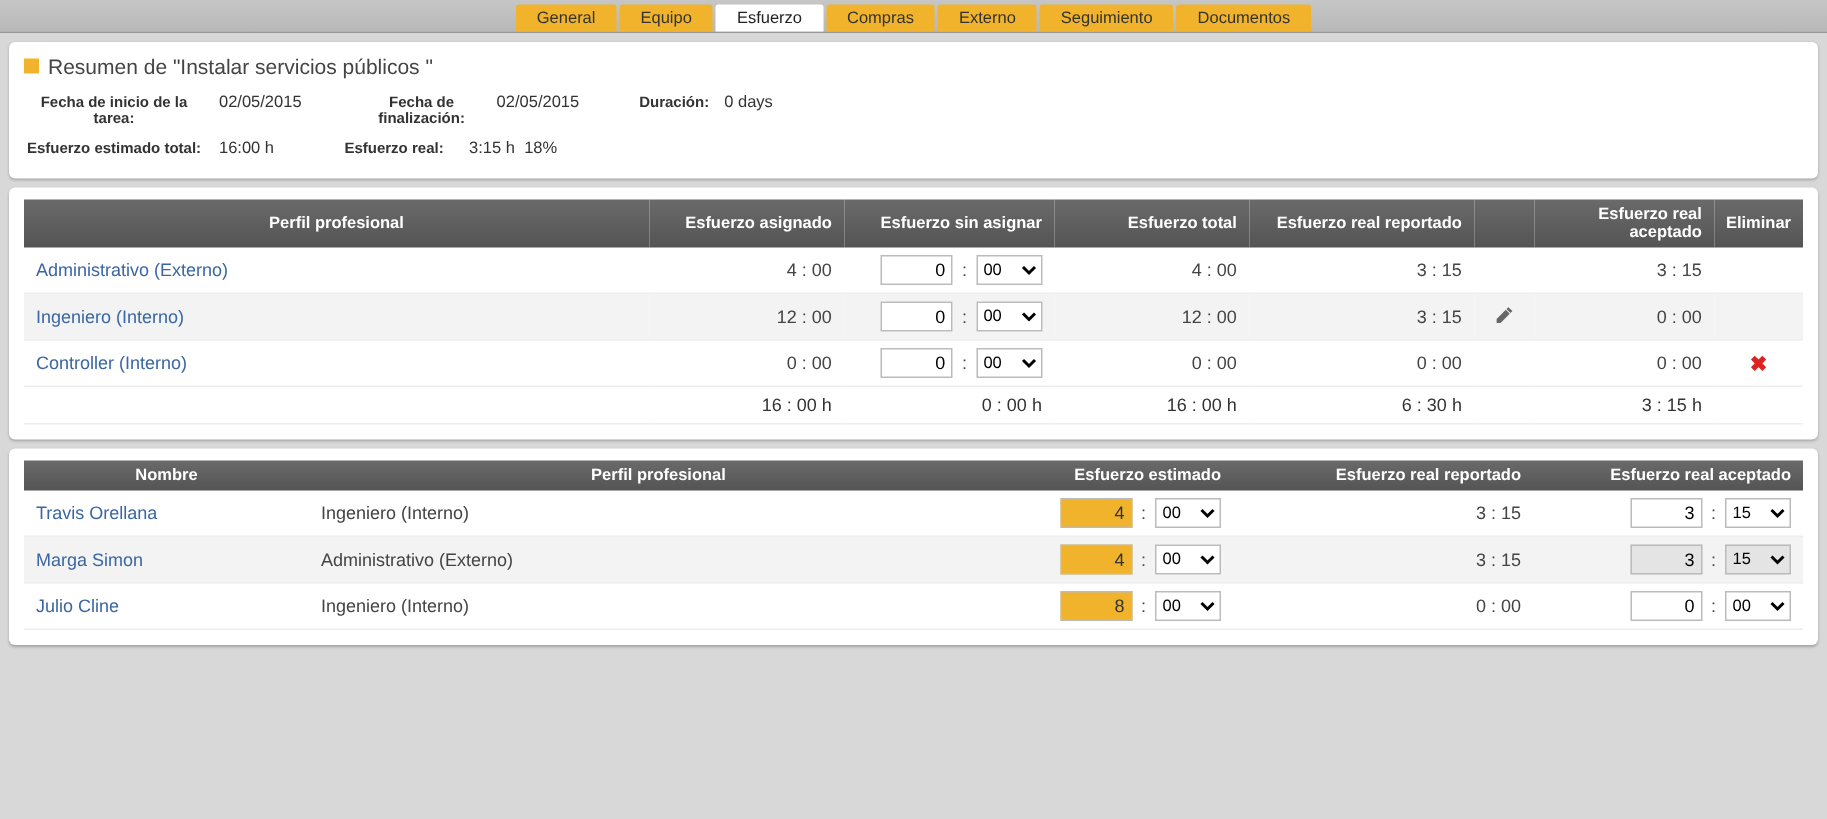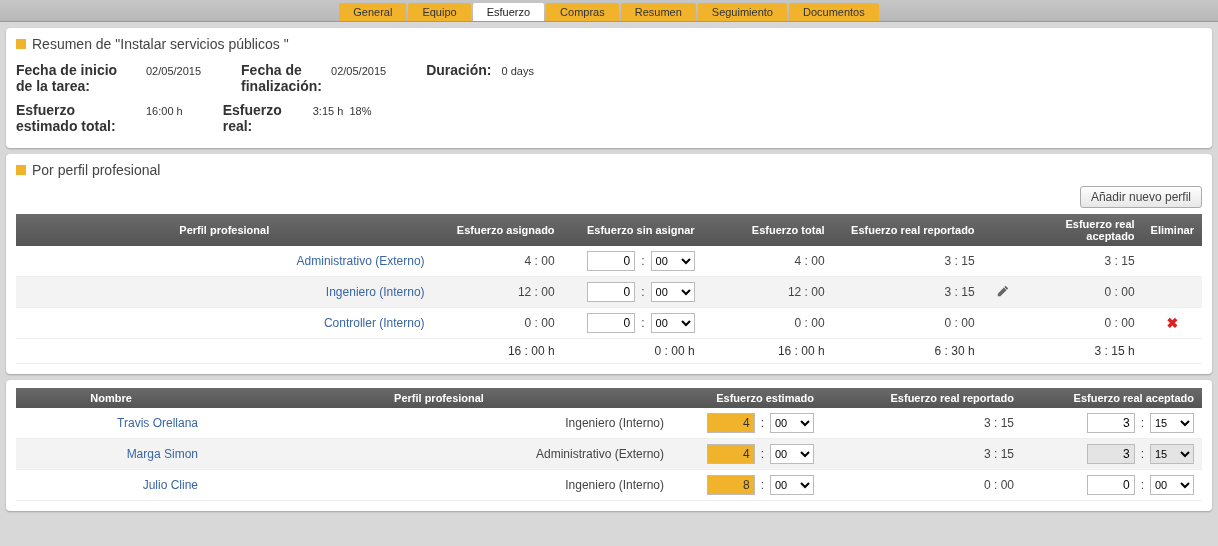--- a/index.html
+++ b/index.html
@@ -58,21 +58,21 @@
     background: #f0b32b;
     display: inline-block;
     margin-right: 6px;
   }
   .summary-row {
     display: flex;
     gap: 40px;
     padding: 4px 0;
   }
   .kv { display: flex; align-items: baseline; gap: 10px; }
-  .kv .k { font-weight: bold; font-size: 14px; text-align: left; }
+  .kv .k { font-weight: bold; font-size: 10px; text-align: center; }
   .kv .v { font-size: 11px; color: #333; }
   .action-row { display: flex; justify-content: flex-end; padding: 2px 0 6px 0; }
   .btn {
     background: linear-gradient(#fefefe,#e7e7e7);
     border: 1px solid #aaa;
     border-radius: 3px;
     padding: 3px 10px;
     font-size: 12px;
     cursor: pointer;
     color: #444;
@@ -86,21 +86,20 @@
     text-align: center;
     padding: 4px 8px;
   }
   thead th.tr, td.tr { text-align: right; }
   thead th.tc, td.tc { text-align: center; }
   tbody td {
     padding: 5px 8px;
     font-size: 12px;
     color: #444;
     border-bottom: 1px solid #eee;
-    text-align: right;
   }
   tbody tr:nth-child(even) td { background: #f3f3f3; }
   tbody tr.totals td { background: #fff; font-weight: normal; color: #333; border-top: 1px solid #ccc;}
   .link { color: #3a66a3; cursor: pointer; }
   .tr-input {
     display: inline-flex; align-items: center; gap: 4px; justify-content: flex-end;
   }
   .num-inp {
     width: 48px; height: 20px; text-align: right; padding: 1px 4px;
     border: 1px solid #bbb; font-size: 12px;
@@ -128,21 +127,21 @@
 </style>
 </head>
 <body>
 <div class="wrap">
 
 <div class="tabbar" id="tabbar">
       <div class="tab">General</div>
       <div class="tab">Equipo</div>
       <div class="tab active">Esfuerzo</div>
       <div class="tab">Compras</div>
-      <div class="tab">Resumen</div>
+      <div class="tab">Externo</div>
       <div class="tab">Seguimiento</div>
       <div class="tab">Documentos</div>
     </div>
 
 <div class="panel">
   <div class="panel-title">Resumen de "Instalar servicios públicos "</div>
   <div class="summary-row">
     <div class="kv">
       <div class="k" style="width:120px">Fecha de inicio de la tarea:</div>
       <div class="v">02/05/2015</div>
@@ -164,24 +163,20 @@
     <div class="kv">
       <div class="k" style="width:80px">Esfuerzo real:</div>
       <div class="v">
         <span>3:15 h</span>&nbsp;&nbsp;<span>18%</span>
       </div>
     </div>
   </div>
 </div>
 
 <div class="panel">
-  <div class="panel-title">Por perfil profesional</div>
-  <div class="action-row">
-    <button class="btn">Añadir nuevo perfil</button>
-  </div>
   <table>
     <thead>
       <tr>
         <th>Perfil profesional</th>
         <th class="tr col-assigned">Esfuerzo asignado</th>
         <th class="tr col-unassigned">Esfuerzo sin asignar</th>
         <th class="tr col-total">Esfuerzo total</th>
         <th class="tr col-reported">Esfuerzo real reportado</th>
         <th class="tc col-accepted-icon"></th>
         <th class="tr col-accepted">Esfuerzo real aceptado</th>

